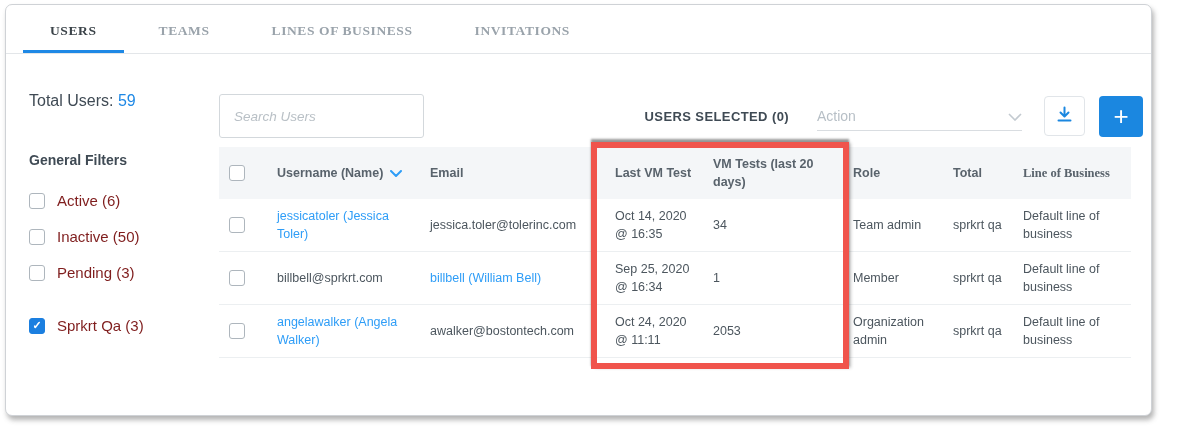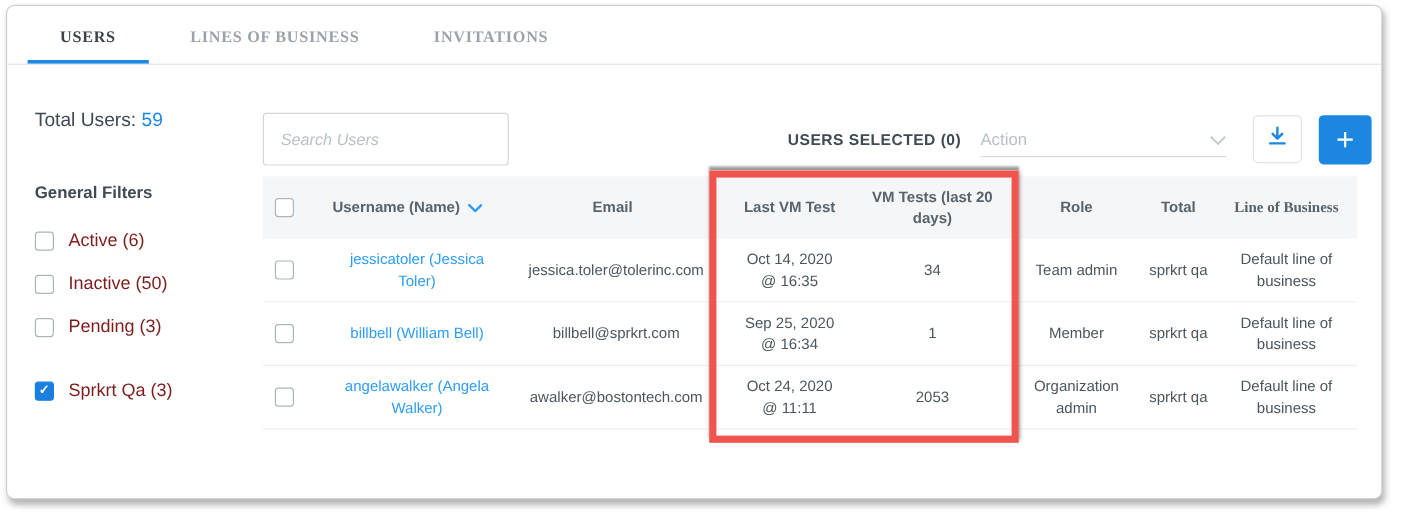--- a/index.html
+++ b/index.html
@@ -51,40 +51,40 @@
   
   .toolbar { display:flex; align-items:center; height:44px; }
   .search-input {
     width:205px; height:44px; border:1px solid #d3d8dc; border-radius:3px;
     padding:0 14px; font-size:13.5px; font-style:italic; color:#5b6770;
     outline:none; font-family:Liberation Sans, sans-serif;
   }
   .search-input::placeholder { color:#b9c0c6; font-style:italic; }
   .tb-right { margin-left:auto; display:flex; align-items:center; }
   .users-selected { font-size:13px; font-weight:700; color:#3f4a54;
-                    letter-spacing:0.4px; margin-right:16px; white-space:nowrap; }
+                    letter-spacing:0.4px; margin-right:28px; white-space:nowrap; }
   .action-select {
     width:205px; height:30px; display:flex; align-items:center;
     border-bottom:1px solid #d9dde1; color:#b7bfc6; font-size:14px;
     margin-right:22px; cursor:pointer;
   }
   .action-select .chev { margin-left:auto; }
   .icon-btn {
     width:41px; height:40px; background:#fff; border:1px solid #e1e5e9;
     border-radius:4px; display:flex; align-items:center; justify-content:center;
     cursor:pointer; margin-right:14px;
   }
   .add-btn {
     width:44px; height:41px; background:#1b87e0; border:none; border-radius:4px;
     color:#fff; font-size:26px; font-weight:400; line-height:1;
     display:flex; align-items:center; justify-content:center; cursor:pointer;
   }
 
   
-  .table { position:relative; margin-top:9px; width:912px;text-align:center; }
+  .table { position:relative; margin-top:9px; width:912px; }
   .trow {
     display:grid;
     grid-template-columns:56px 153px 173px 110px 140px 100px 70px 110px;
     align-items:center;
     border-bottom:1px solid #eceff1;
     font-size:12.5px; color:#4c565e;
   }
   .trow.head { background:#f4f6f8; height:52px; font-weight:700; color:#59636c;
                border-bottom:none; }
   .trow.data { height:53px; background:#fff; }
@@ -104,20 +104,21 @@
     box-shadow:0 -3px 2px rgba(70,70,70,0.55), 3px 0 3px -1px rgba(70,70,70,0.3);
   }
 </style>
 </head>
 <body>
 
 <div class="card">
 
   <div class="tabbar">
     <div class="tab active">USERS</div>
+    <div class="tab">TEAMS</div>
     <div class="tab">LINES OF BUSINESS</div>
     <div class="tab">INVITATIONS</div>
   </div>
 
   <div class="body">
 
     <div class="sidebar">
       <div class="total-users">
         <span>Total Users:</span>
         <span class="val">59</span>
@@ -201,22 +202,22 @@
           <div class="cell">34</div>
           <div class="cell">Team admin</div>
           <div class="cell">sprkrt qa</div>
           <div class="cell">Default line of business</div>
         </div>
 
         <div class="trow data">
           <div class="cell first">
               <span class="cbx"></span>
             </div>
+          <div class="cell email">billbell@sprkrt.com</div>
           <div class="cell user"><a>billbell (William Bell)</a></div>
-          <div class="cell email">billbell@sprkrt.com</div>
           <div class="cell lastvm">Sep 25, 2020 @ 16:34</div>
           <div class="cell">1</div>
           <div class="cell">Member</div>
           <div class="cell">sprkrt qa</div>
           <div class="cell">Default line of business</div>
         </div>
 
         <div class="trow data">
           <div class="cell first">
               <span class="cbx"></span>

